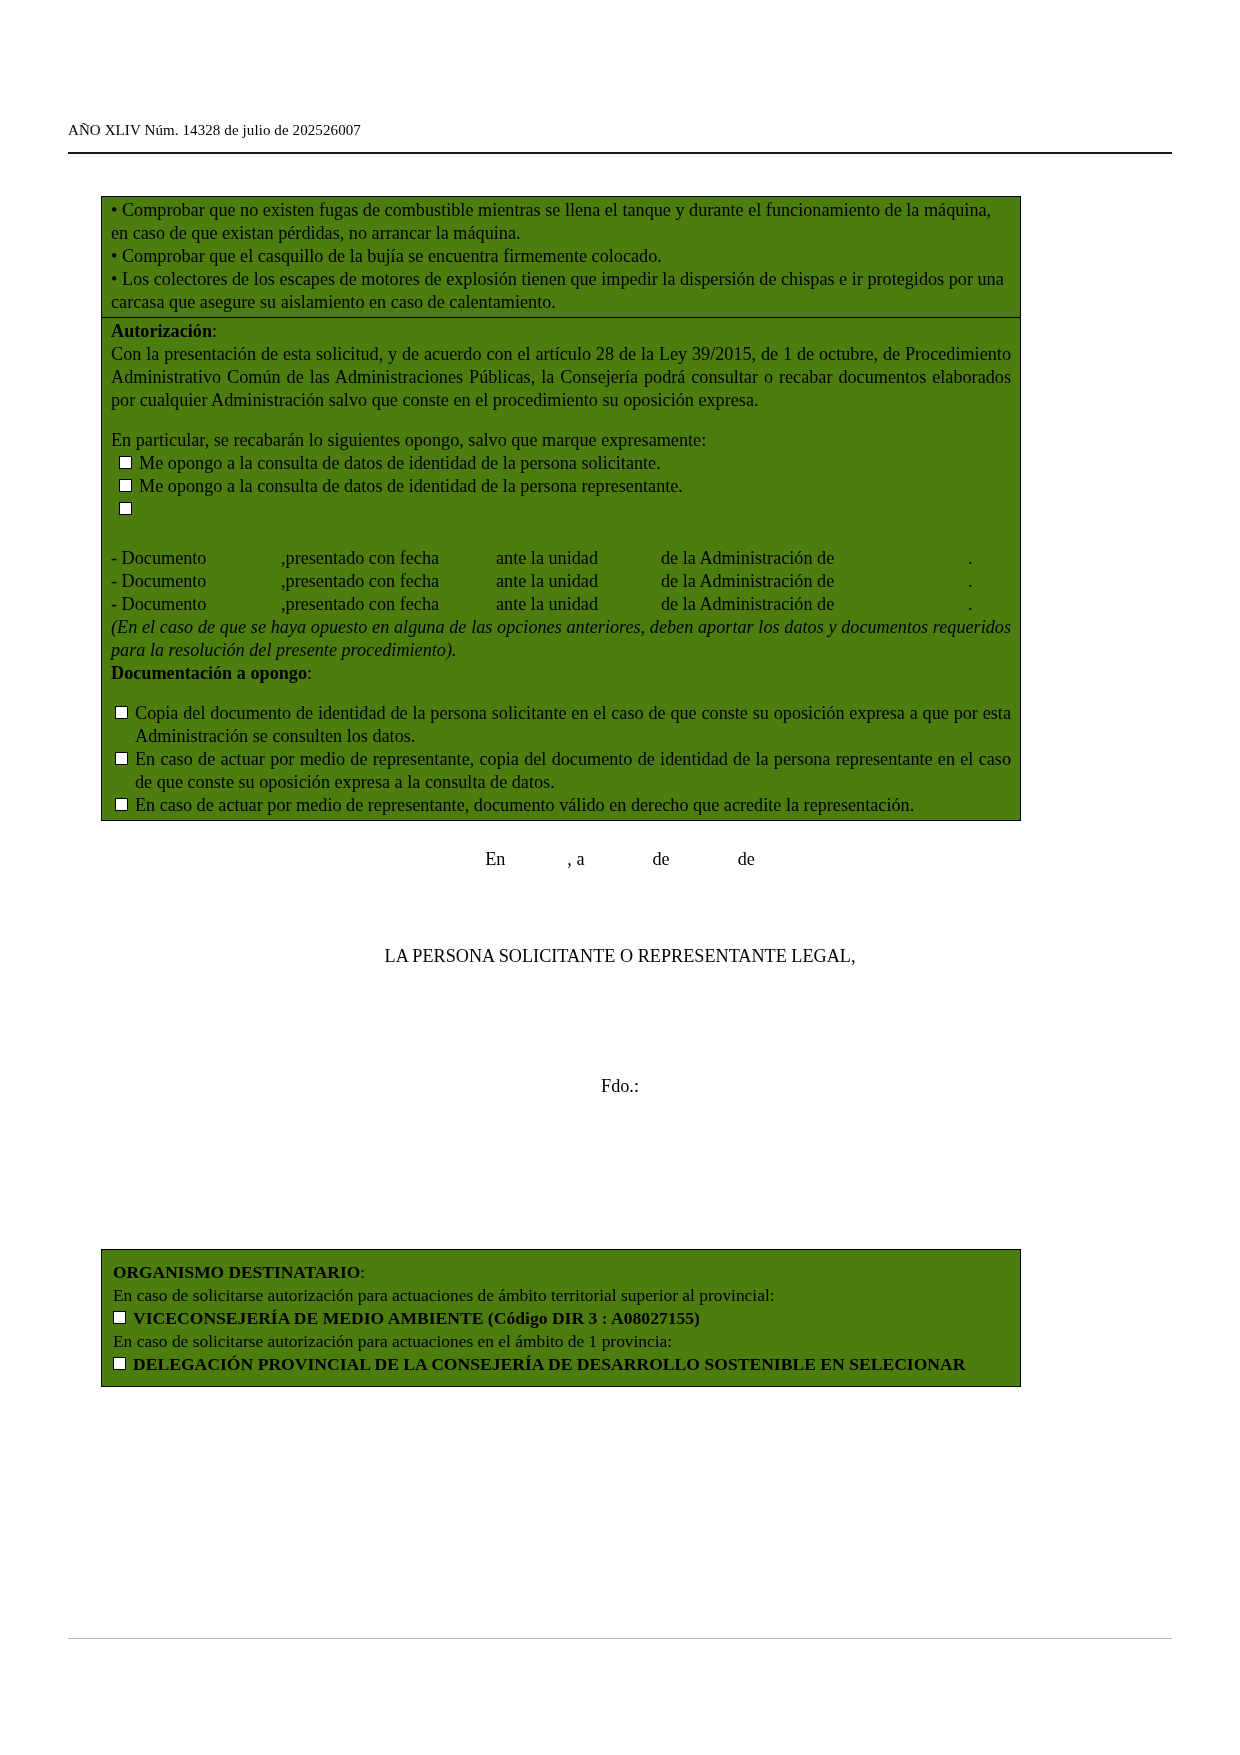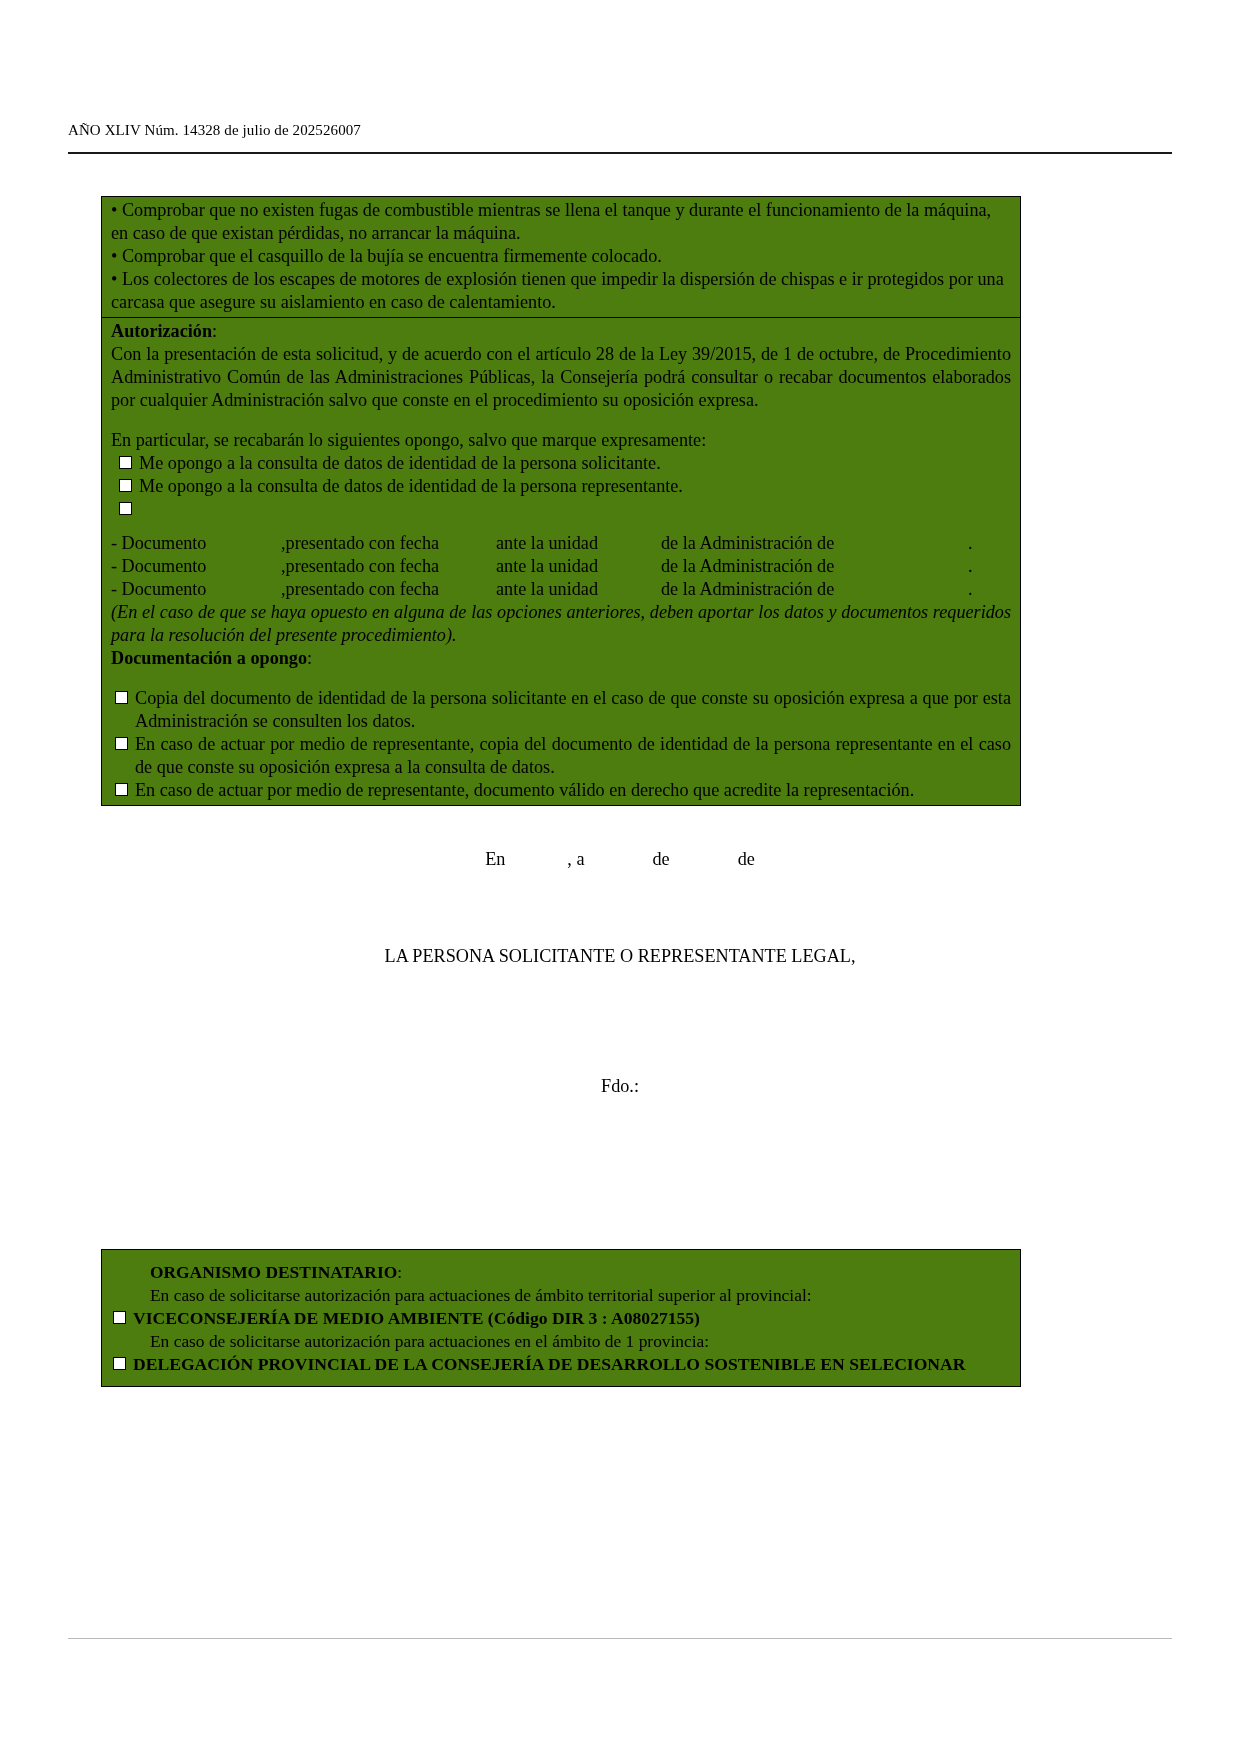--- a/index.html
+++ b/index.html
@@ -99,20 +99,21 @@
     background: #fff;
   }
   .cbx.tight { margin-left: 4px; }
 
   
   .doc-table {
     border-collapse: collapse;
     width: 100%;
     font-size: 18.2px;
     line-height: 1.265;
+    margin-top: 15px;
   }
   .doc-table td {
     padding: 0;
     white-space: nowrap;
     vertical-align: top;
   }
   .dt-a { width: 170px; }
   .dt-b { width: 215px; }
   .dt-c { width: 165px; }
   .dt-d { width: 255px; }
@@ -128,21 +129,21 @@
   }
   #en-line { top: 848px; }
   #solicitante-line { top: 945px; }
   #fdo-line { top: 1075px; }
 
   .sp-wide { display: inline-block; width: 62px; }
   .sp-mid  { display: inline-block; width: 68px; }
 
   
   #box-dest .sec { padding: 11px 9px 11px 11px; }
-  .dest-line { font-size: 17.4px; line-height: 1.33; margin-left: 37px; }
+  .dest-line { font-size: 17.4px; line-height: 1.33; }
 
   
   .footer-rule {
     position: absolute;
     left: 68px;
     top: 1638px;
     width: 1104px;
     height: 0;
     border-top: 1.1px solid #b9b9b9;
   }

